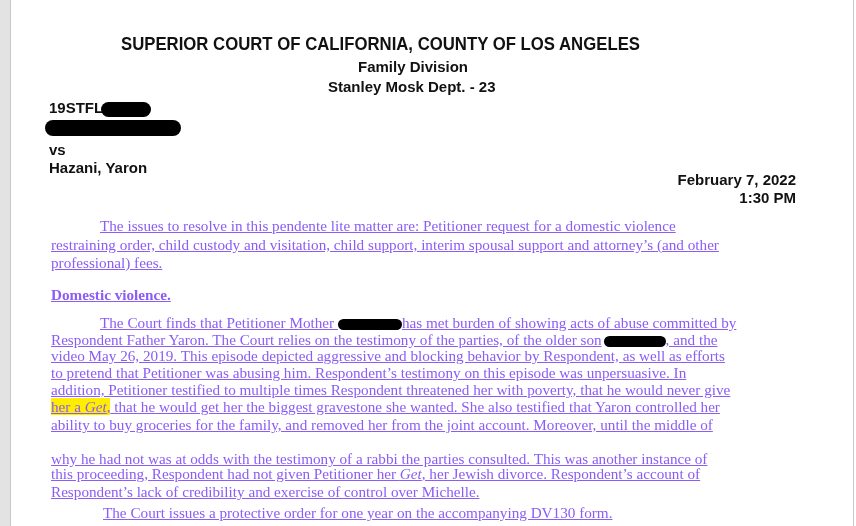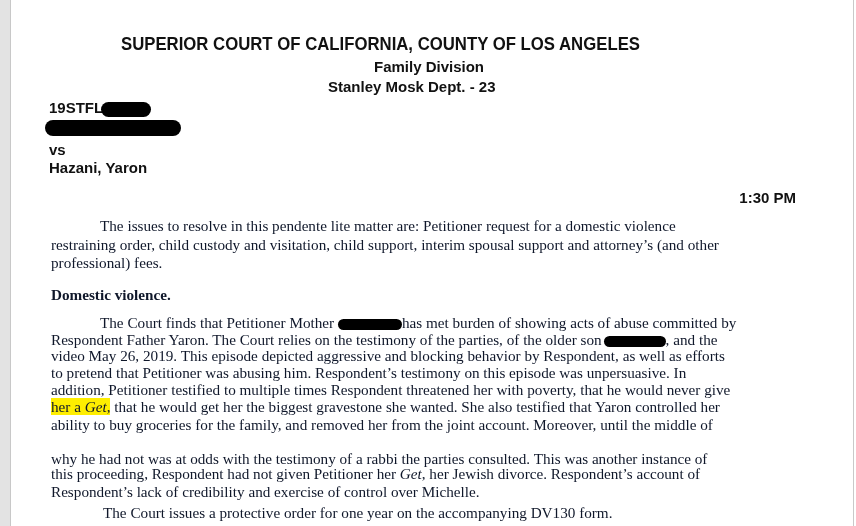--- a/index.html
+++ b/index.html
@@ -1,48 +1,49 @@
 <!DOCTYPE html>
 <html><head>
 <meta charset="utf-8">
 <style>
   html, body { margin:0; padding:0; }
   body { width:856px; height:526px; overflow:hidden; background:#ffffff; position:relative; }
   .left-strip { position:absolute; left:0; top:0; width:10px; height:526px; background:#e3e3e3; border-right:1px solid #c8c8c8; }
   .right-line { position:absolute; left:853px; top:0; width:1px; height:526px; background:#c9c9c9; }
   .page { position:absolute; left:11px; top:0; width:842px; height:458px; background:#fff; }
   .sans { font-family:"Liberation Sans", sans-serif; font-weight:bold; color:#111; transform-origin:left top; }
-  .serif { font-family:"Liberation Serif", serif; color:#0f172a; }
+  .serif { font-family:"Liberation Serif", serif; color:#8b5cf6;text-decoration:underline; }
   .abs { position:absolute; white-space:nowrap; }
   .title { font-size:18px; letter-spacing:0; transform:scaleX(0.93); }
   .sub { font-size:15px; }
   .body-line { font-size:15.2px; }
   .redact { display:inline-block; background:#000; border-radius:9px; vertical-align:middle; }
   .hl { background:#ffee00; }
   i { font-style:italic; }
 </style>
 </head>
 <body>
 
 <div class="left-strip"></div>
 <div class="right-line"></div>
 
 <div class="page">
 
   <div class="abs sans title" style="left:110px; top:34px;">SUPERIOR COURT OF CALIFORNIA, COUNTY OF LOS ANGELES</div>
-  <div class="abs sans sub" style="left:347px; top:58px;margin-left:16px;">Family Division</div>
+  <div class="abs sans sub" style="left:347px; top:58px;">Family Division</div>
   <div class="abs sans sub" style="left:317px; top:78px;">Stanley Mosk Dept. - 23</div>
 
   <div class="abs sans sub" style="left:38px; top:99px;">
     <span>19STFL</span><span class="redact" style="width:50px;height:15px;margin-left:-2px;"></span>
   </div>
   <div class="abs redact" style="left:34px; top:120px; width:136px; height:16px;"></div>
   <div class="abs sans sub" style="left:38px; top:141px;">vs</div>
   <div class="abs sans sub" style="left:38px; top:159px;">Hazani, Yaron</div>
 
+  <div class="abs sans sub" style="right:57px; top:171px;">February 7, 2022</div>
   <div class="abs sans sub" style="right:57px; top:189px;">1:30 PM</div>
 
   <div class="abs serif body-line" style="left:89px; top:217px;">The issues to resolve in this pendente lite matter are:  Petitioner request for a domestic violence</div>
   <div class="abs serif body-line" style="left:40px; top:236px;">restraining order, child custody and visitation, child support, interim spousal support and attorney’s (and other</div>
   <div class="abs serif body-line" style="left:40px; top:286px; font-weight:bold;">Domestic violence.</div>
 
   <div class="abs serif body-line" style="left:40px; top:254px;">professional) fees.</div>
 
   <div class="abs serif body-line" style="left:89px; top:314px;">
     <span>The Court finds that Petitioner Mother </span><span class="redact" style="width:64px;height:11px;"></span><span>has met burden of showing acts of abuse committed by</span>

